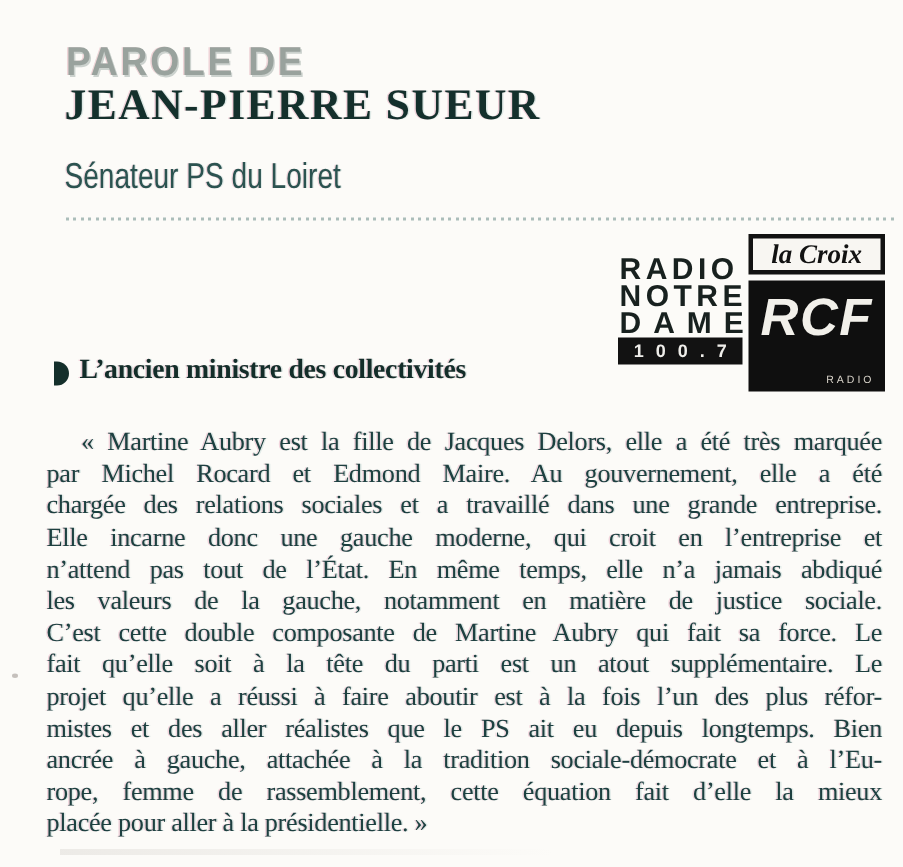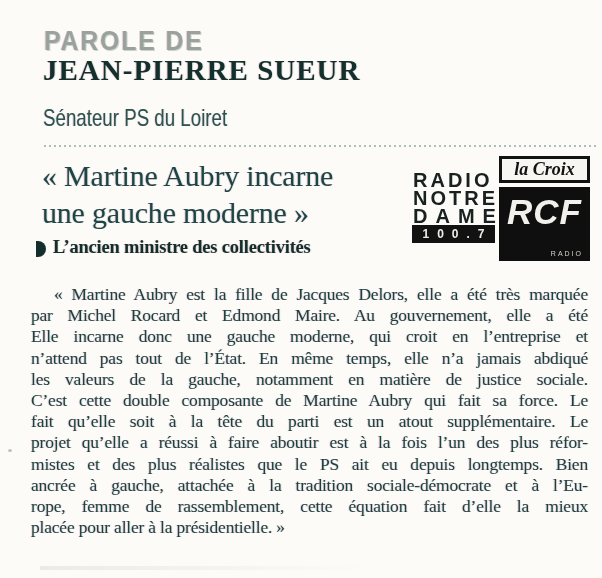--- a/index.html
+++ b/index.html
@@ -118,24 +118,20 @@
 <body>
 
 <div class="page">
 
   <div class="kicker">PAROLE DE</div>
   <div class="author-name ink">JEAN-PIERRE SUEUR</div>
   <div class="author-title ink">Sénateur PS du Loiret</div>
 
   <div class="rule-dotted"></div>
 
-  <div class="headline ink">
-    <div>« Martine Aubry incarne</div>
-    <div>une gauche moderne »</div>
-  </div>
 
   <div class="logo-rnd">
     <div class="rnd-line rnd-5">RADIO</div>
     <div class="rnd-line rnd-5">NOTRE</div>
     <div class="rnd-line rnd-4">DAME</div>
   </div>
   <div class="freq-box">100.7</div>
 
   <div class="lacroix-box">la Croix</div>
 
@@ -143,27 +139,28 @@
     <div class="rcf-name">RCF</div>
     <div class="rcf-sub">RADIO</div>
   </div>
 
   <div class="bullet"></div>
   <div class="intro-l1 ink">L’ancien ministre des collectivités</div>
 
   <div class="body-text ink">
     <div class="bl indent">« Martine Aubry est la fille de Jacques Delors, elle a été très marquée</div>
     <div class="bl">par Michel Rocard et Edmond Maire. Au gouvernement, elle a été</div>
+    <div class="bl">chargée des relations sociales et a travaillé dans une grande entreprise.</div>
     <div class="bl">Elle incarne donc une gauche moderne, qui croit en l’entreprise et</div>
     <div class="bl">n’attend pas tout de l’État. En même temps, elle n’a jamais abdiqué</div>
     <div class="bl">les valeurs de la gauche, notamment en matière de justice sociale.</div>
     <div class="bl">C’est cette double composante de Martine Aubry qui fait sa force. Le</div>
     <div class="bl">fait qu’elle soit à la tête du parti est un atout supplémentaire. Le</div>
     <div class="bl">projet qu’elle a réussi à faire aboutir est à la fois l’un des plus réfor-</div>
-    <div class="bl">mistes et des plus réalistes que le PS ait eu depuis longtemps. Bien</div>
+    <div class="bl">mistes et des aller réalistes que le PS ait eu depuis longtemps. Bien</div>
     <div class="bl">ancrée à gauche, attachée à la tradition sociale-démocrate et à l’Eu-</div>
     <div class="bl">rope, femme de rassemblement, cette équation fait d’elle la mieux</div>
     <div class="bl last">placée pour aller à la présidentielle. »</div>
   </div>
 
   <div class="speck"></div>
   <div class="smudge"></div>
 
 </div>
 

